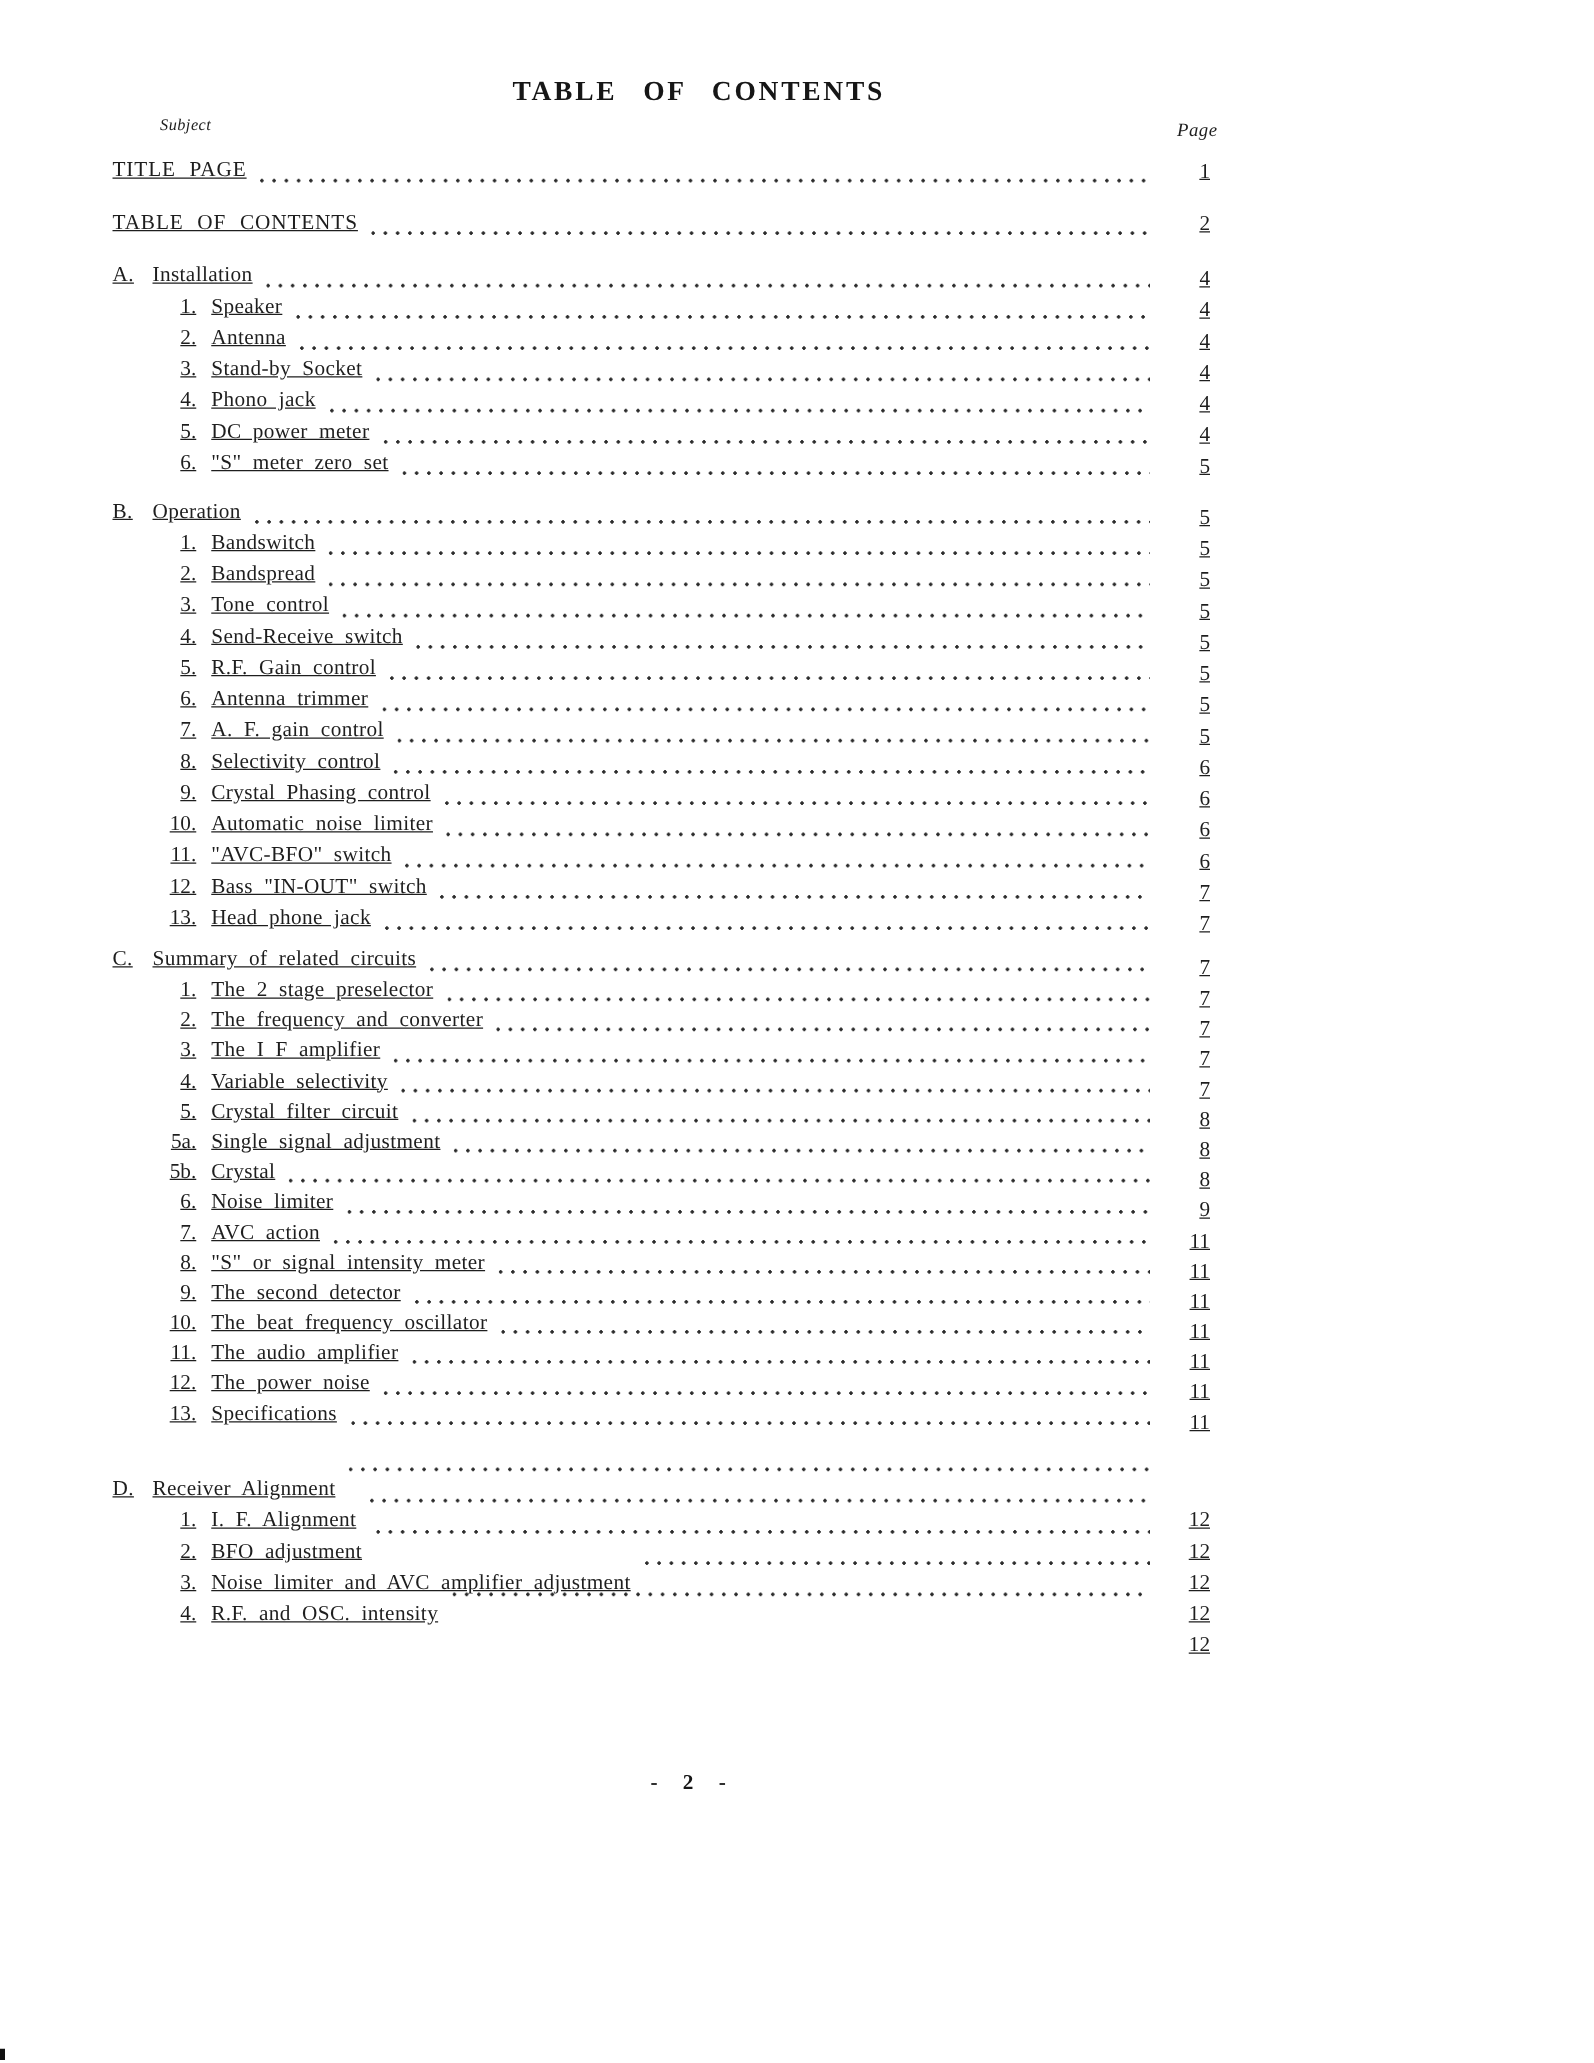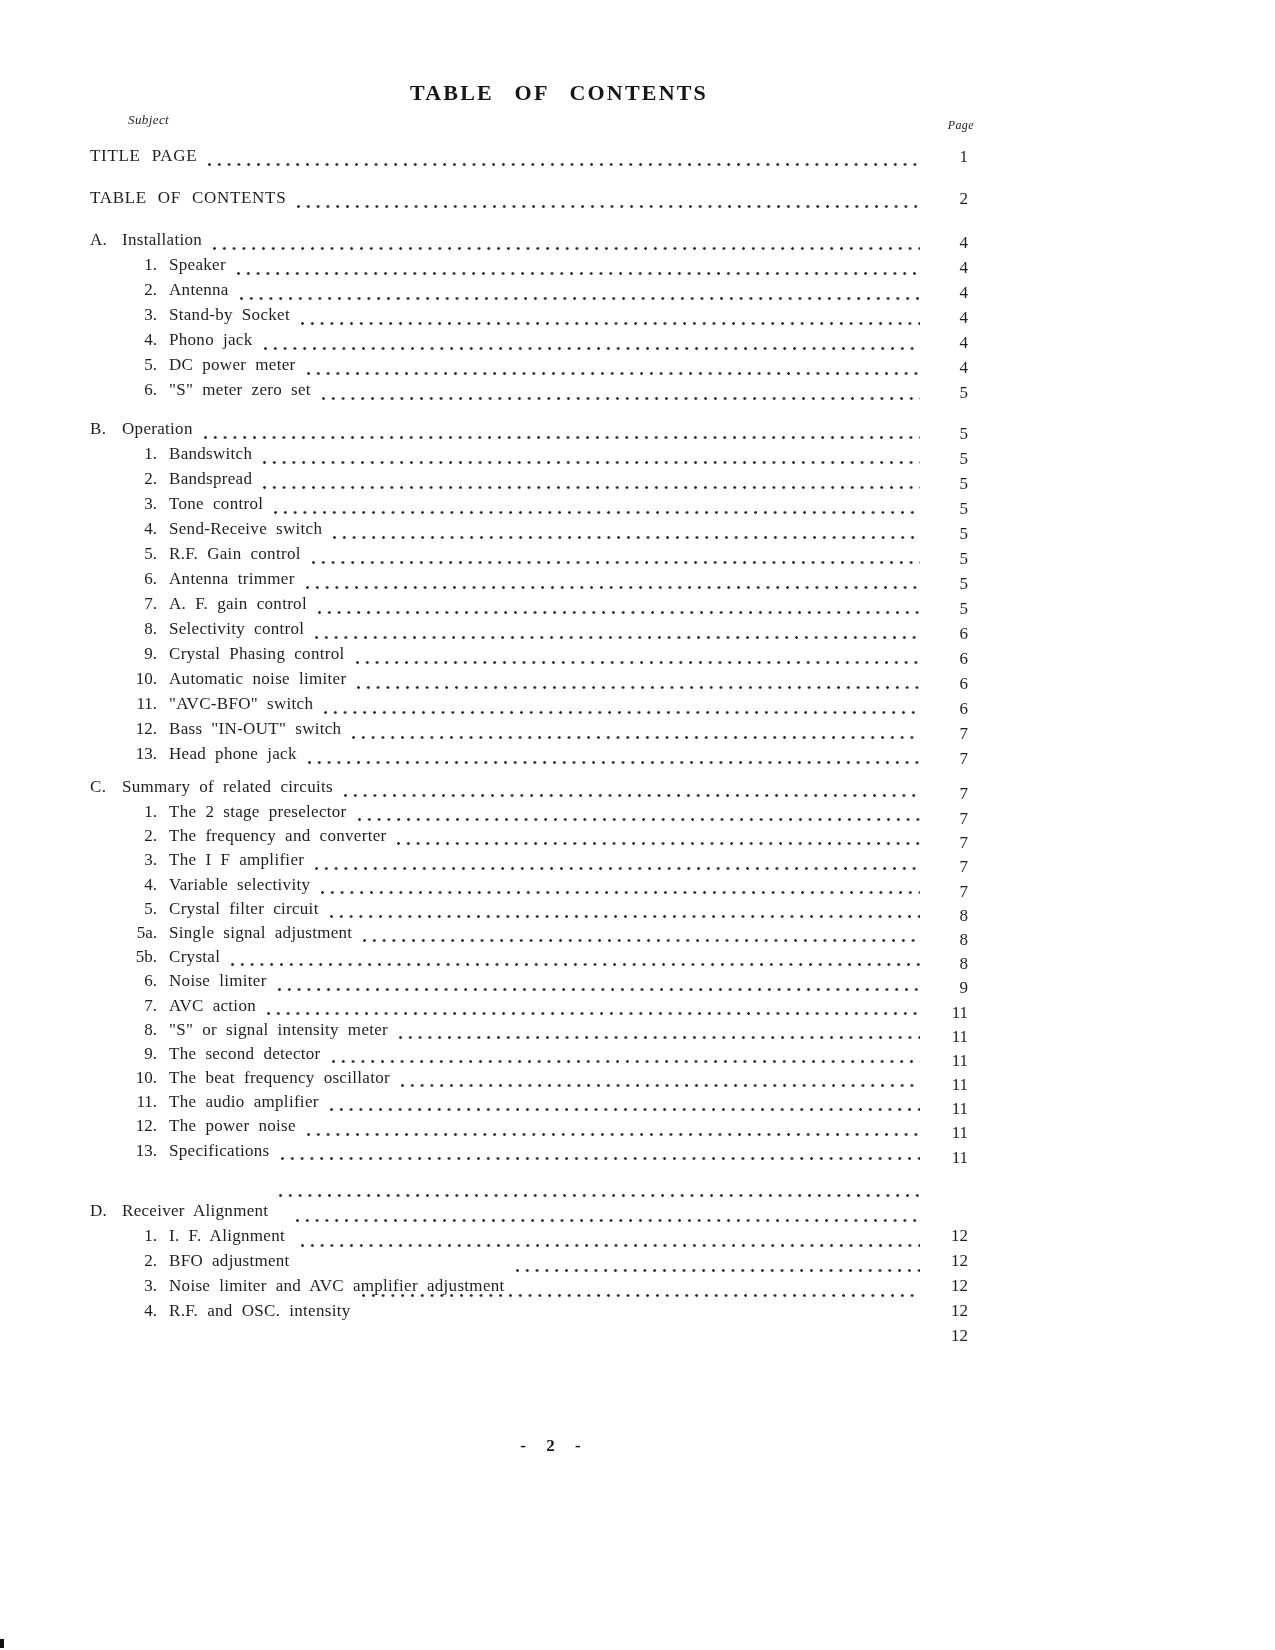--- a/index.html
+++ b/index.html
@@ -1,31 +1,31 @@
 <!DOCTYPE html>
 <html><head>
 <meta charset="utf-8">
 <style>
   html,body{margin:0;padding:0;background:#ffffff;}
   body{width:1275px;height:1650px;position:relative;
        font-family:"Liberation Serif", serif;color:#1e1e1e;
        -webkit-font-smoothing:antialiased;}
   .page{position:absolute;inset:0;background:#fff;overflow:hidden;}
-  .content{position:absolute;left:90px;top:0;width:878px;padding-top:80px;}
+  .content{position:absolute;left:90px;top:0;width:878px;padding-top:60px;}
 
   .doc-title{height:26px;text-align:center;transform:translateX(30px);
     font-size:22px;font-weight:700;letter-spacing:2.2px;word-spacing:13px;color:#161616;}
 
   .header-row{display:flex;align-items:baseline;height:26px;margin-top:6px;}
   .subject-hdr{margin-left:38px;font-style:italic;font-size:13px;letter-spacing:.4px;}
   .hdr-spacer{flex:1;}
-  .page-hdr{font-style:italic;font-size:12px;letter-spacing:.4px;
+  .page-hdr{font-style:italic;font-size:15px;letter-spacing:.4px;
     position:relative;top:5px;margin-right:-6px;}
 
-  .row{display:flex;align-items:baseline;height:25px;font-size:17px;}
+  .row{display:flex;align-items:baseline;height:25px;font-size:17px;text-decoration:underline;}
   .letter{width:32px;flex:none;letter-spacing:.3px;}
   .num{width:70px;flex:none;text-align:right;padding-right:3px;box-sizing:border-box;}
   .label{flex:none;padding-left:9px;white-space:nowrap;word-spacing:4.5px;letter-spacing:.3px;}
   .sec-title{padding-left:0;}
   .cap-label{flex:none;white-space:nowrap;letter-spacing:.7px;word-spacing:6px;}
   .dots{flex:1;height:3px;align-self:flex-end;margin:0 8px 5px 11px;
     background-image:radial-gradient(circle at 1.5px 1.5px,#2a2a2a 1.15px,rgba(0,0,0,0) 1.55px);
     background-size:9.8px 3px;background-repeat:repeat-x;background-position:left bottom;}
   .page-num{width:40px;flex:none;text-align:right;position:relative;font-size:17px;}
 

